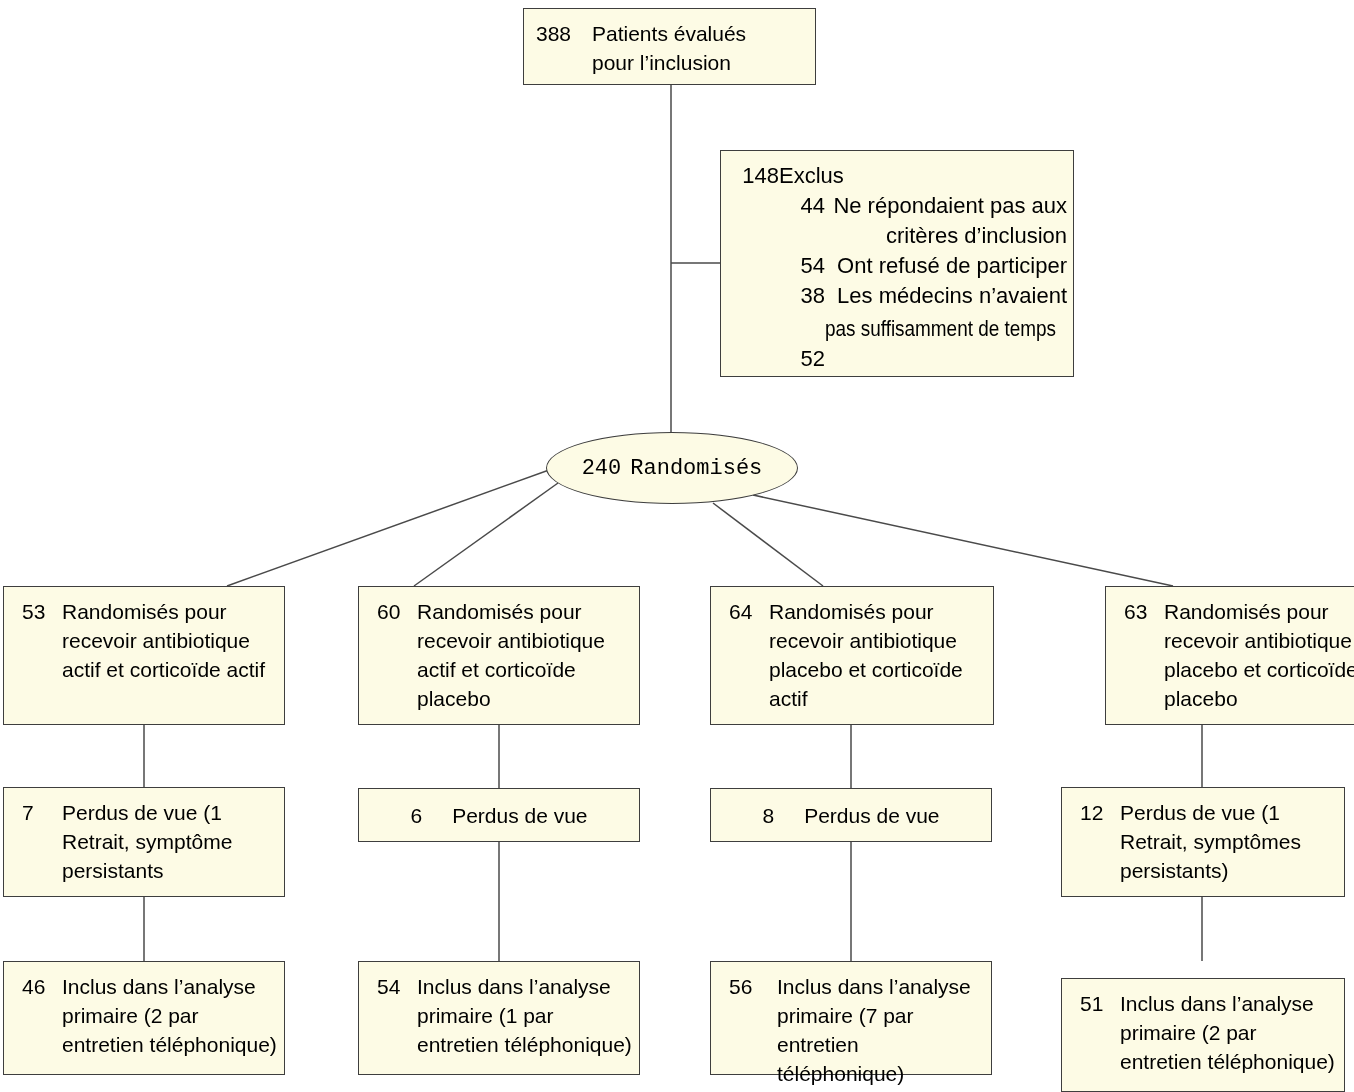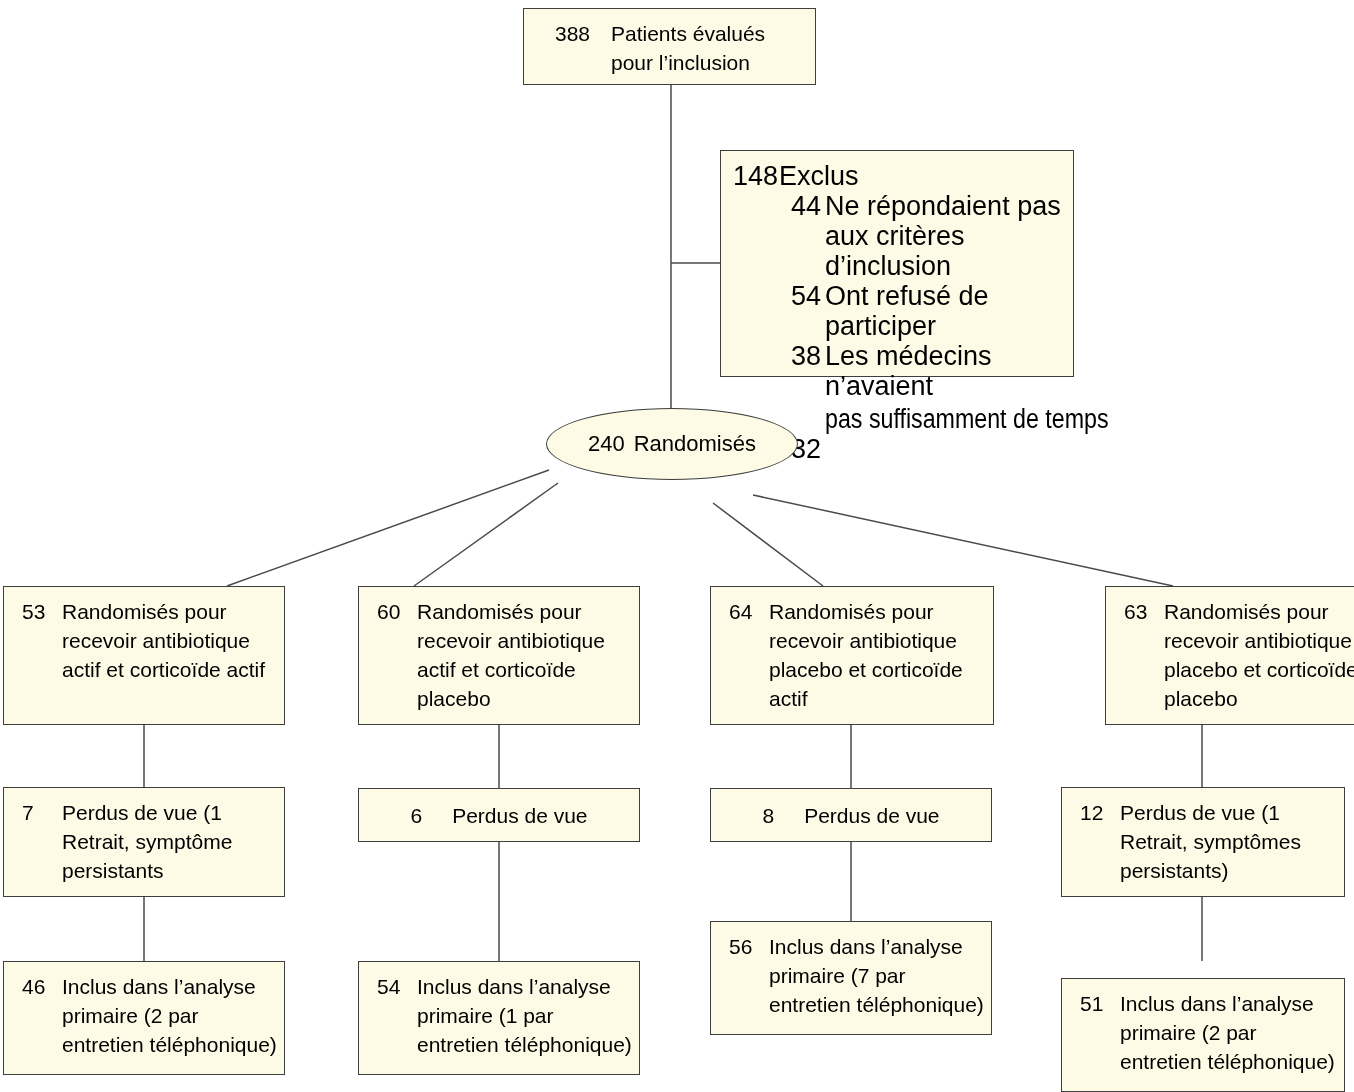--- a/index.html
+++ b/index.html
@@ -33,21 +33,21 @@
     position:absolute;box-sizing:border-box;
     background:var(--box-fill);border:1.6px solid var(--box-border);
     border-radius:50%;
     display:flex;align-items:center;justify-content:center;gap:9px;
     font-size:22px;
   }
   .excl{
     position:absolute;box-sizing:border-box;
     background:var(--box-fill);border:1.6px solid var(--box-border);
     padding:10px 6px 6px 12px;
-    font-size:27px;line-height:30px;
+    font-size:22px;line-height:30px;text-align:right;
   }
   .excl-title{display:flex;}
   .excl-title .num{flex:0 0 46px;}
   .excl-row{display:flex;margin-left:58px;}
   .excl-row .num{flex:0 0 34px;}
   .excl-row .txt{flex:1;min-width:0;}
   .condensed{
     display:block;white-space:nowrap;
     transform:scaleX(0.86);transform-origin:0 50%;
     margin-top:3px;
@@ -73,21 +73,21 @@
     <line x1="499" y1="725" x2="499" y2="789"></line>
     <line x1="851" y1="725" x2="851" y2="789"></line>
     <line x1="1202" y1="725" x2="1202" y2="788"></line>
 
     <line x1="144" y1="897" x2="144" y2="961"></line>
     <line x1="499" y1="842" x2="499" y2="961"></line>
     <line x1="851" y1="842" x2="851" y2="961"></line>
     <line x1="1202" y1="897" x2="1202" y2="961"></line>
   </svg>
 
-  <div class="box" style="left:523px;top:8px;width:293px;height:77px;padding-left:31px;">
+  <div class="box" style="left:523px;top:8px;width:293px;height:77px;padding-left:12px;">
     <span class="num w3">388</span>
     <span class="txt narrow">Patients évalués pour l’inclusion</span>
   </div>
 
   <div class="excl" style="left:720px;top:150px;width:354px;height:227px;">
     <div class="excl-title">
       <span class="num">148</span>
       <span class="txt">Exclus</span>
     </div>
     <div class="excl-row">
@@ -96,25 +96,25 @@
     </div>
     <div class="excl-row">
       <span class="num">54</span>
       <span class="txt">Ont refusé de participer</span>
     </div>
     <div class="excl-row">
       <span class="num">38</span>
       <span class="txt"><span>Les médecins n’avaient</span><span class="condensed">pas suffisamment de temps</span></span>
     </div>
     <div class="excl-row">
-      <span class="num">32</span>
+      <span class="num">52</span>
     </div>
   </div>
 
-  <div class="ellipse" style="left:546px;top:408px;width:252px;height:72px;">
+  <div class="ellipse" style="left:546px;top:432px;width:252px;height:72px;font-family:Liberation Mono, monospace;">
     <span>240</span>
     <span>Randomisés</span>
   </div>
 
   <div class="box" style="left:3px;top:586px;width:282px;height:139px;">
     <span class="num">53</span>
     <span class="txt">Randomisés pour recevoir antibiotique actif et corticoïde actif</span>
   </div>
   <div class="box" style="left:358px;top:586px;width:282px;height:139px;">
     <span class="num">60</span>
@@ -147,21 +147,21 @@
   </div>
 
   <div class="box" style="left:3px;top:961px;width:282px;height:114px;">
     <span class="num">46</span>
     <span class="txt">Inclus dans l’analyse primaire (2 par entretien téléphonique)</span>
   </div>
   <div class="box" style="left:358px;top:961px;width:282px;height:114px;">
     <span class="num">54</span>
     <span class="txt">Inclus dans l’analyse primaire (1 par entretien téléphonique)</span>
   </div>
-  <div class="box" style="left:710px;top:921px;width:282px;height:114px;">
+  <div class="box" style="left:710px;top:961px;width:282px;height:114px;gap:8px;">
     <span class="num">56</span>
     <span class="txt">Inclus dans l’analyse primaire (7 par entretien téléphonique)</span>
   </div>
   <div class="box" style="left:1061px;top:961px;width:284px;height:114px;margin-top:17px;">
     <span class="num">51</span>
     <span class="txt">Inclus dans l’analyse primaire (2 par entretien téléphonique)</span>
   </div>
 
 </div>
 

